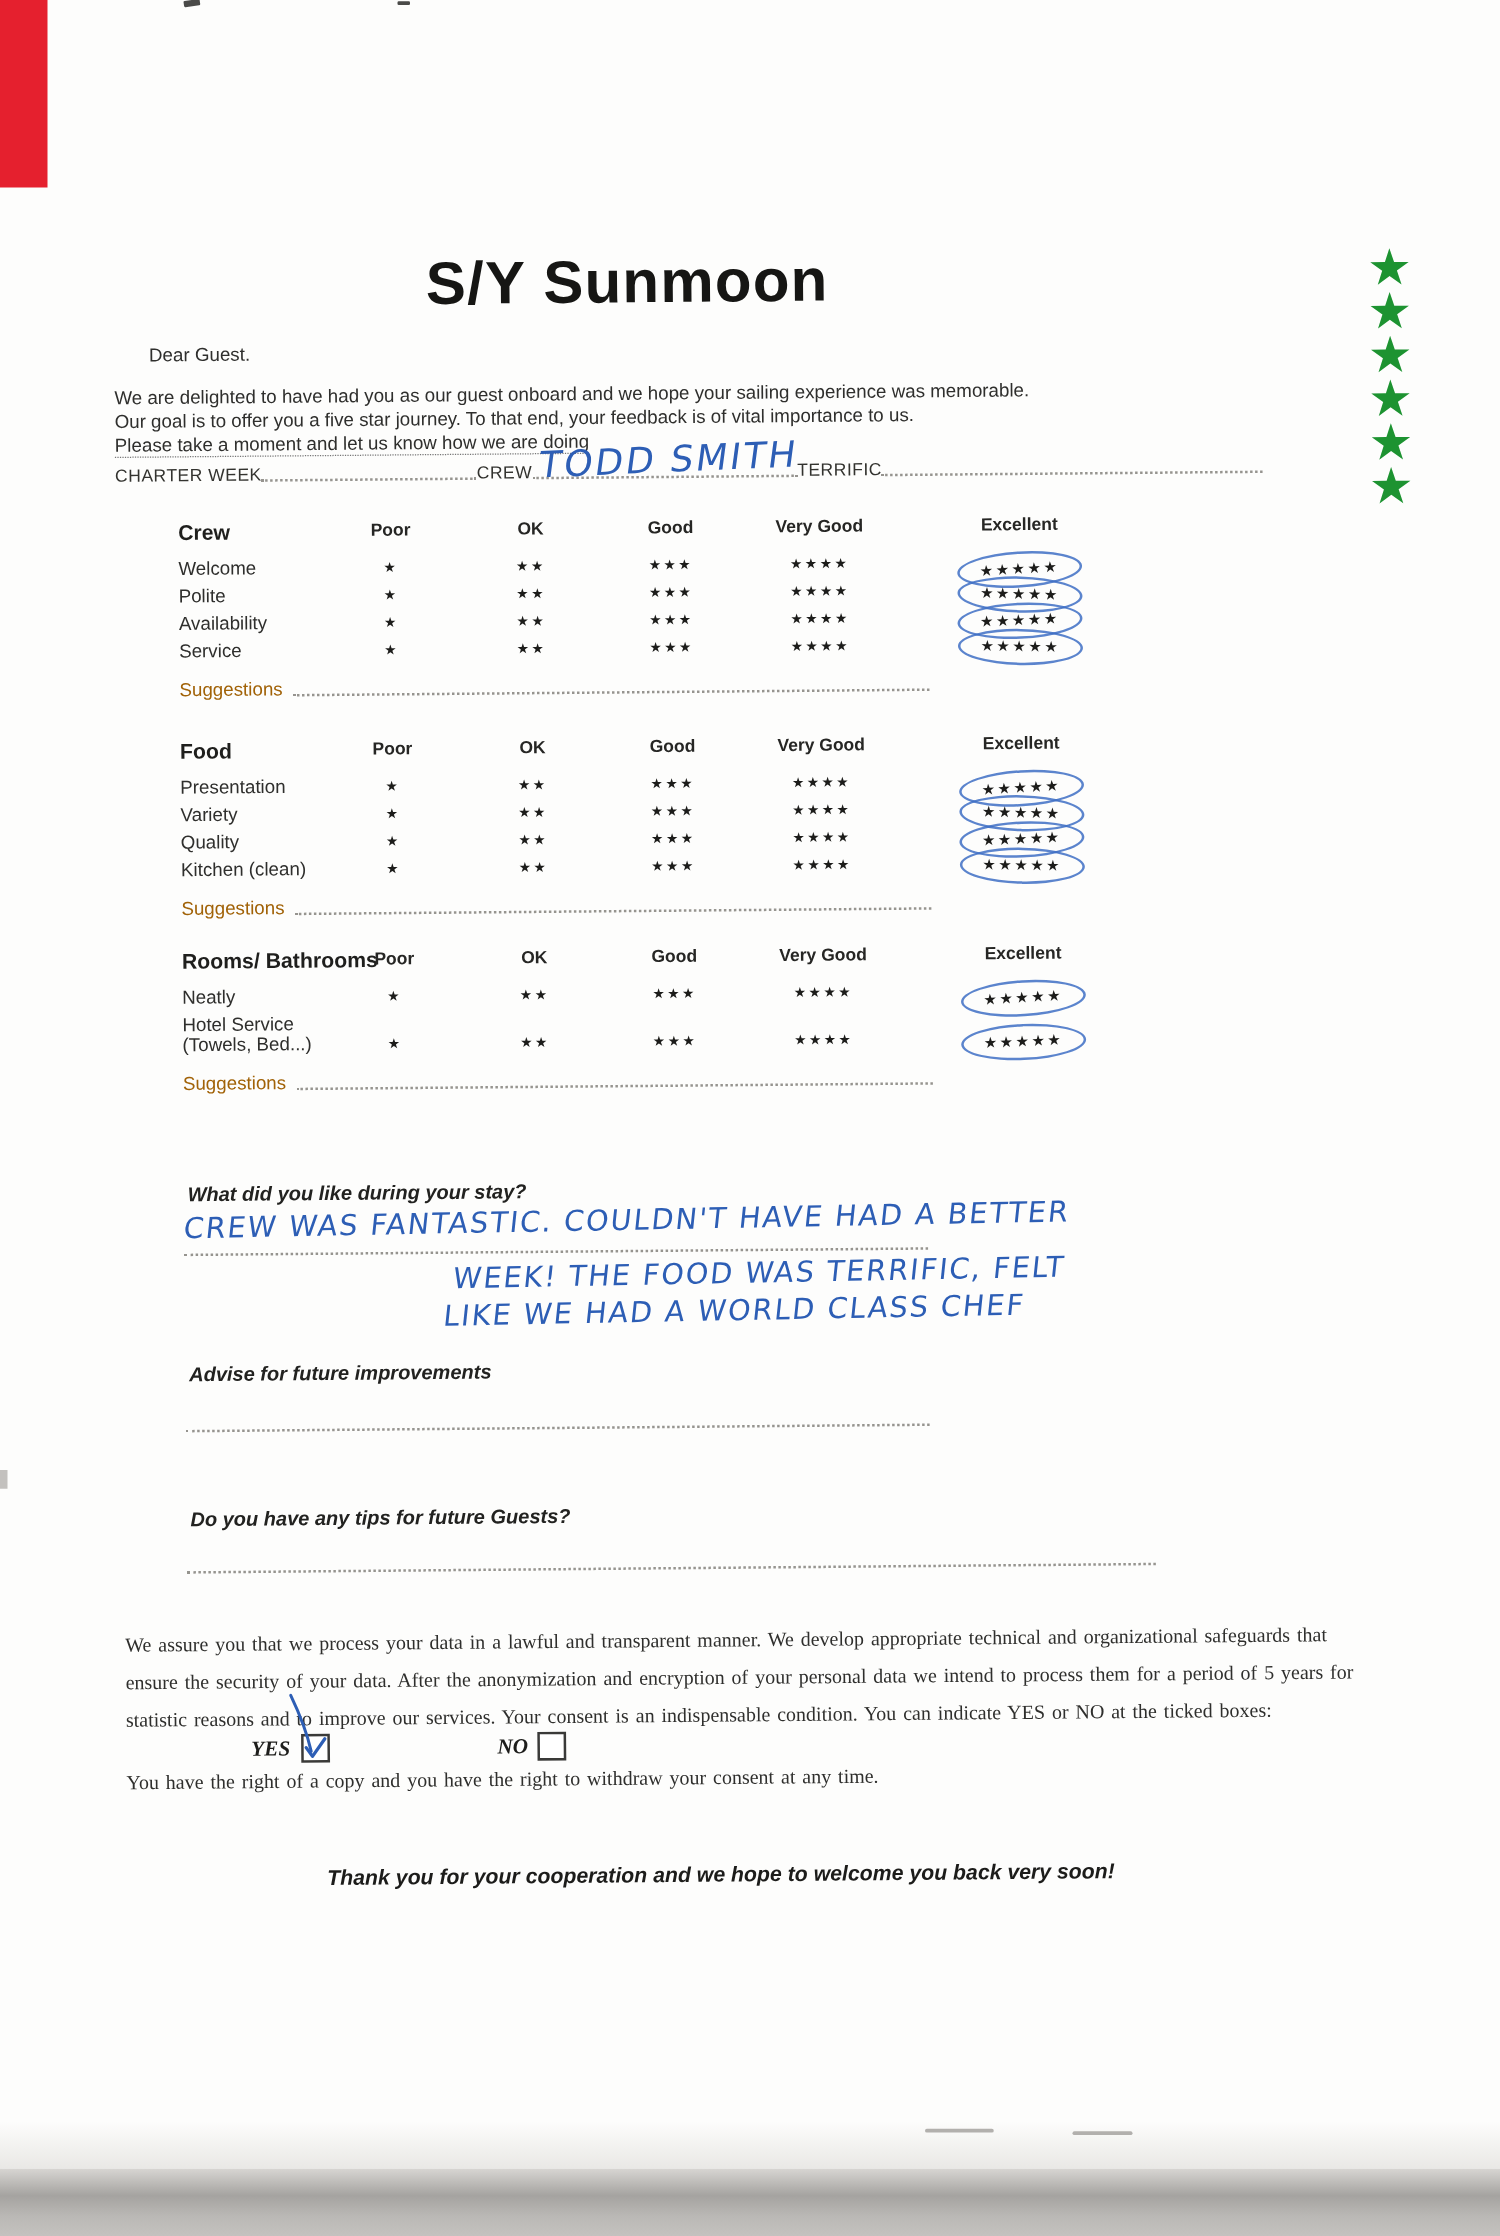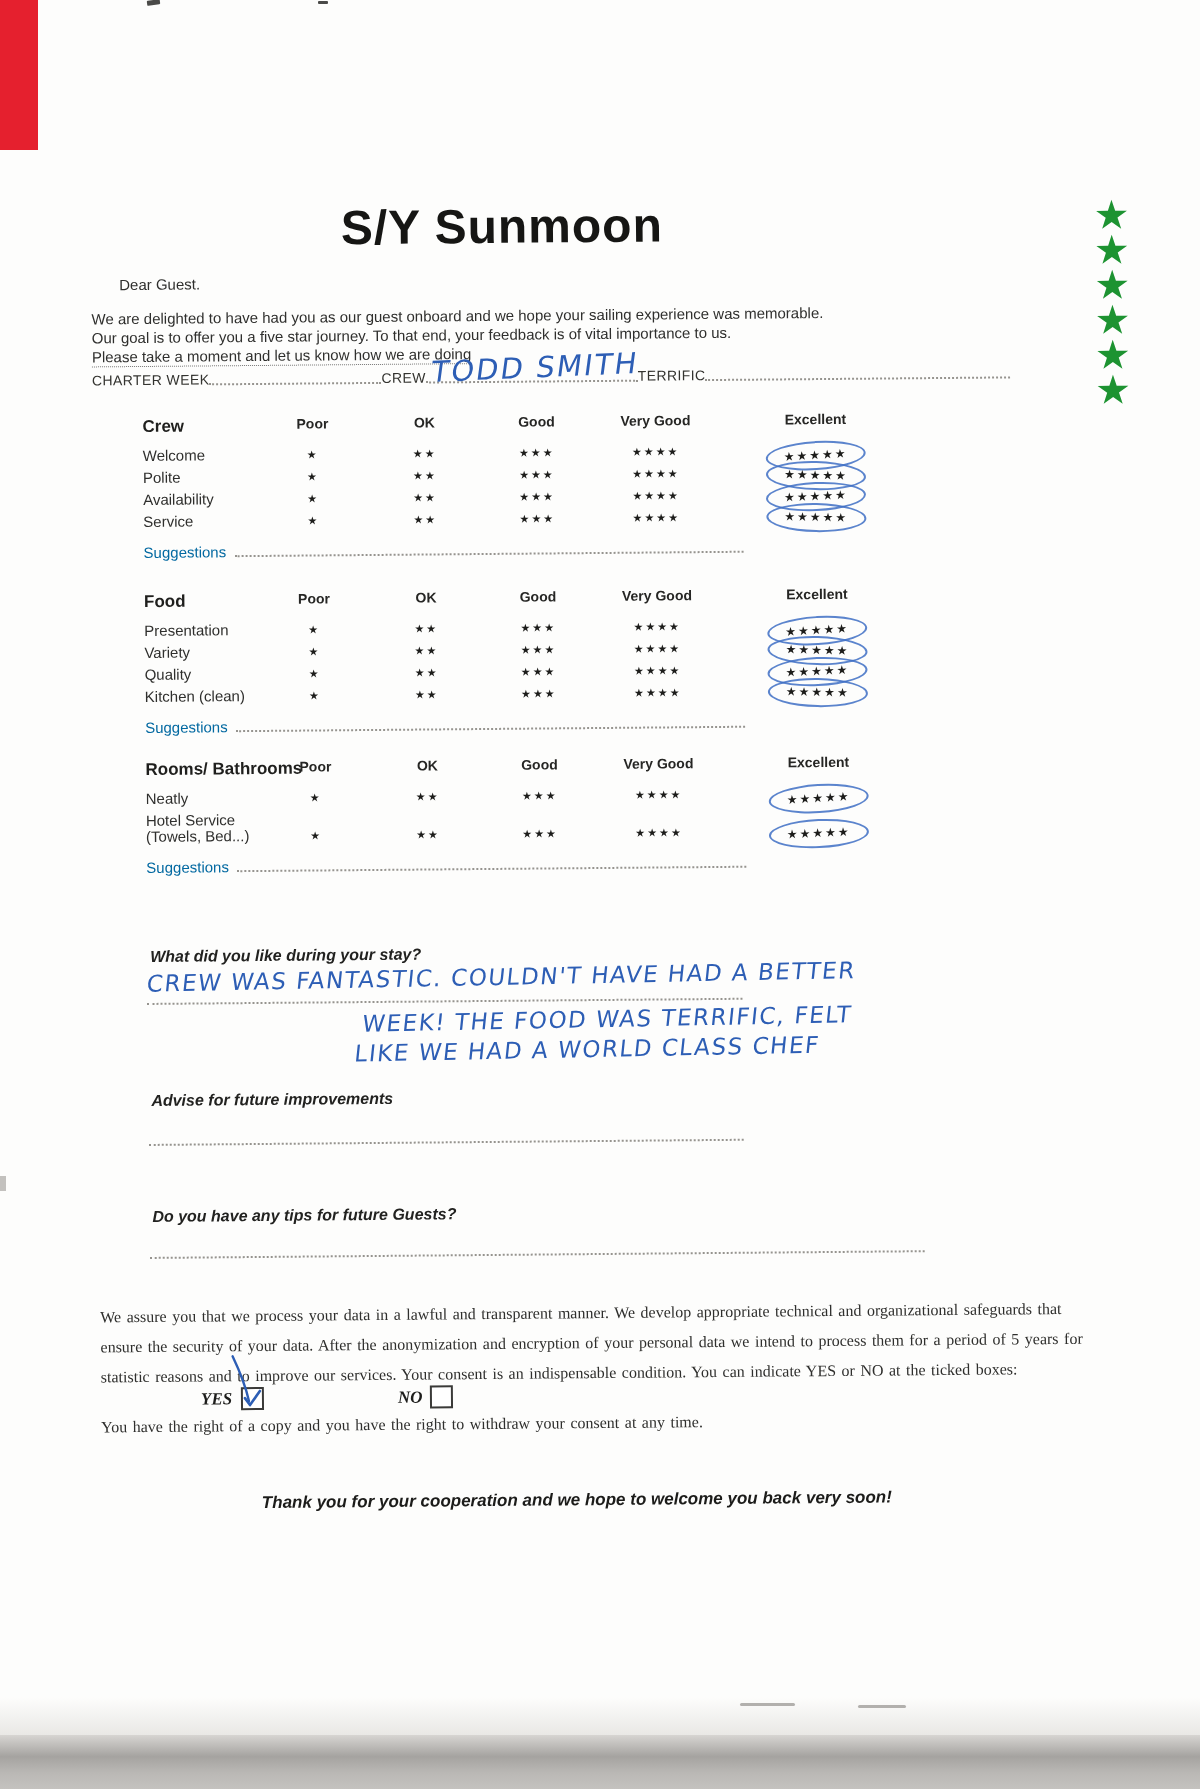--- a/index.html
+++ b/index.html
@@ -45,21 +45,21 @@
   .cell{font-size:11px;letter-spacing:2px;color:#1c1c1a;text-align:center;height:22px;line-height:18px;}
   .exc{position:relative;text-align:center;height:22px;}
   .circled{display:inline-block;font-size:12px;letter-spacing:2px;color:#1c1c1a;line-height:14px;
            padding:5px 16px 6px;border:2px solid rgba(62,110,196,.85);border-radius:50%;}
   .t0{transform:rotate(-3deg);}
   .t1{transform:rotate(2deg) translateY(-2px);}
   .t2{transform:rotate(-2deg) translateY(-3px);}
   .t3{transform:rotate(1.5deg) translateY(-4px);}
 
   .sug{position:absolute;left:145px;width:600px;display:flex;align-items:flex-end;gap:8px;}
-  .sug .lbl{font-size:15px;color:#0369a1;white-space:nowrap;}
+  .sug .lbl{font-size:15px;color:#a16207;white-space:nowrap;}
   .sug .dots{flex:1;}
 
   
   .q{position:absolute;font-size:16px;font-style:italic;font-weight:600;color:#222220;white-space:nowrap;}
   .hand{position:absolute;font-family:"DejaVu Sans",sans-serif;color:#2d5eb5;white-space:nowrap;
         transform:skewX(-7deg) rotate(-0.6deg);letter-spacing:1.5px;font-size:23px;}
   .ansline{position:absolute;border-bottom:2px dotted #96948f;height:0;}
 
   
   .consent-line{position:absolute;left:95px;font-family:"Liberation Serif",serif;font-size:16px;

